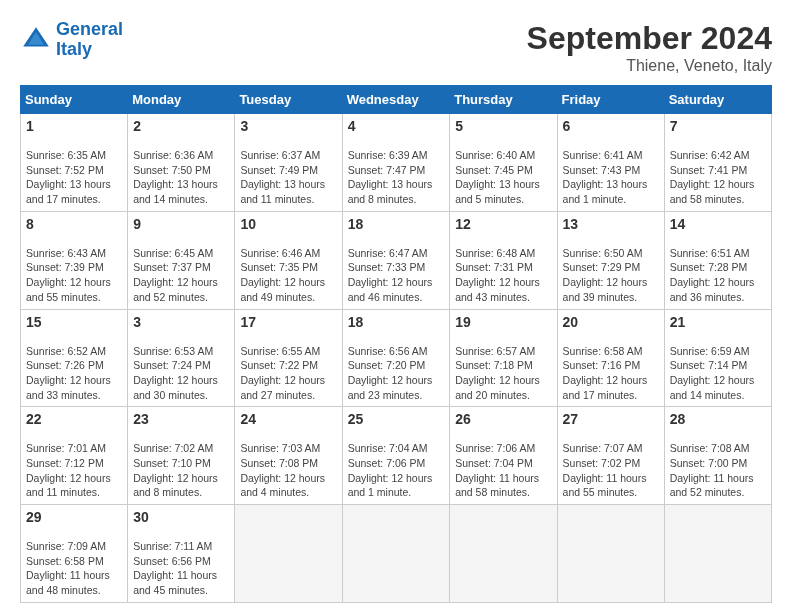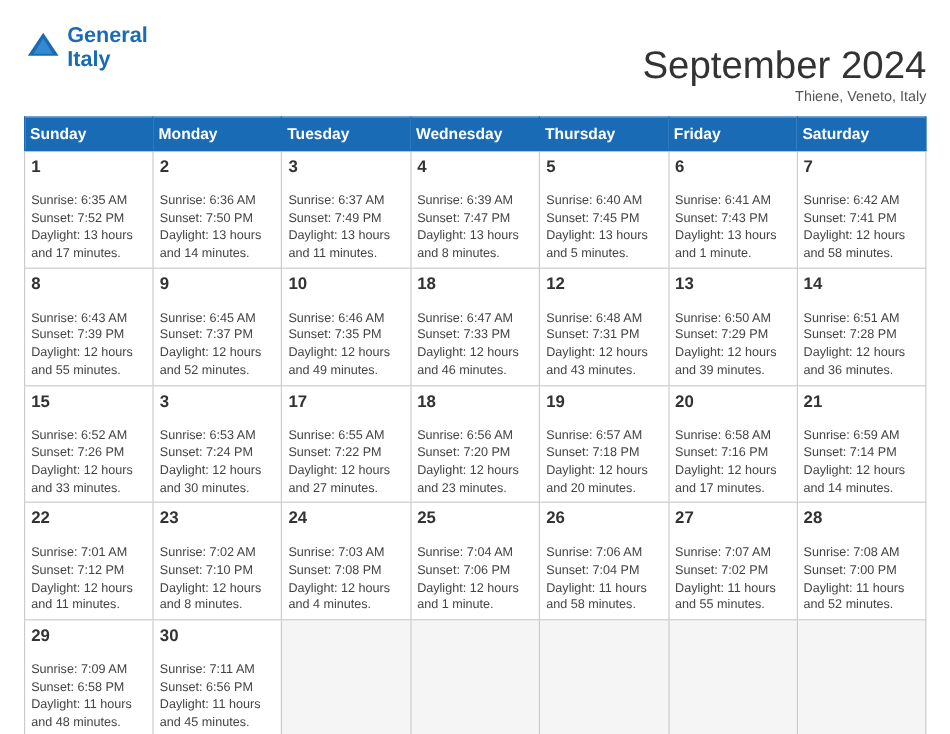--- a/index.html
+++ b/index.html
@@ -32,26 +32,25 @@
     }
     .logo-icon {
       width: 32px;
       height: 32px;
     }
     .title-block {
       text-align: right;
     }
     .month-title {
       font-size: 32px;
-      font-weight: normal;
+      font-weight: bold;
       color: #333;
-      margin-top: 16px;
     }
     .location {
-      font-size: 12px;
+      font-size: 16px;
       color: #555;
     }
     .calendar-table {
       width: 100%;
       border-collapse: collapse;
       font-size: 11px;
     }
     .calendar-table th {
       background: #1a6bb5;
       color: #fff;

